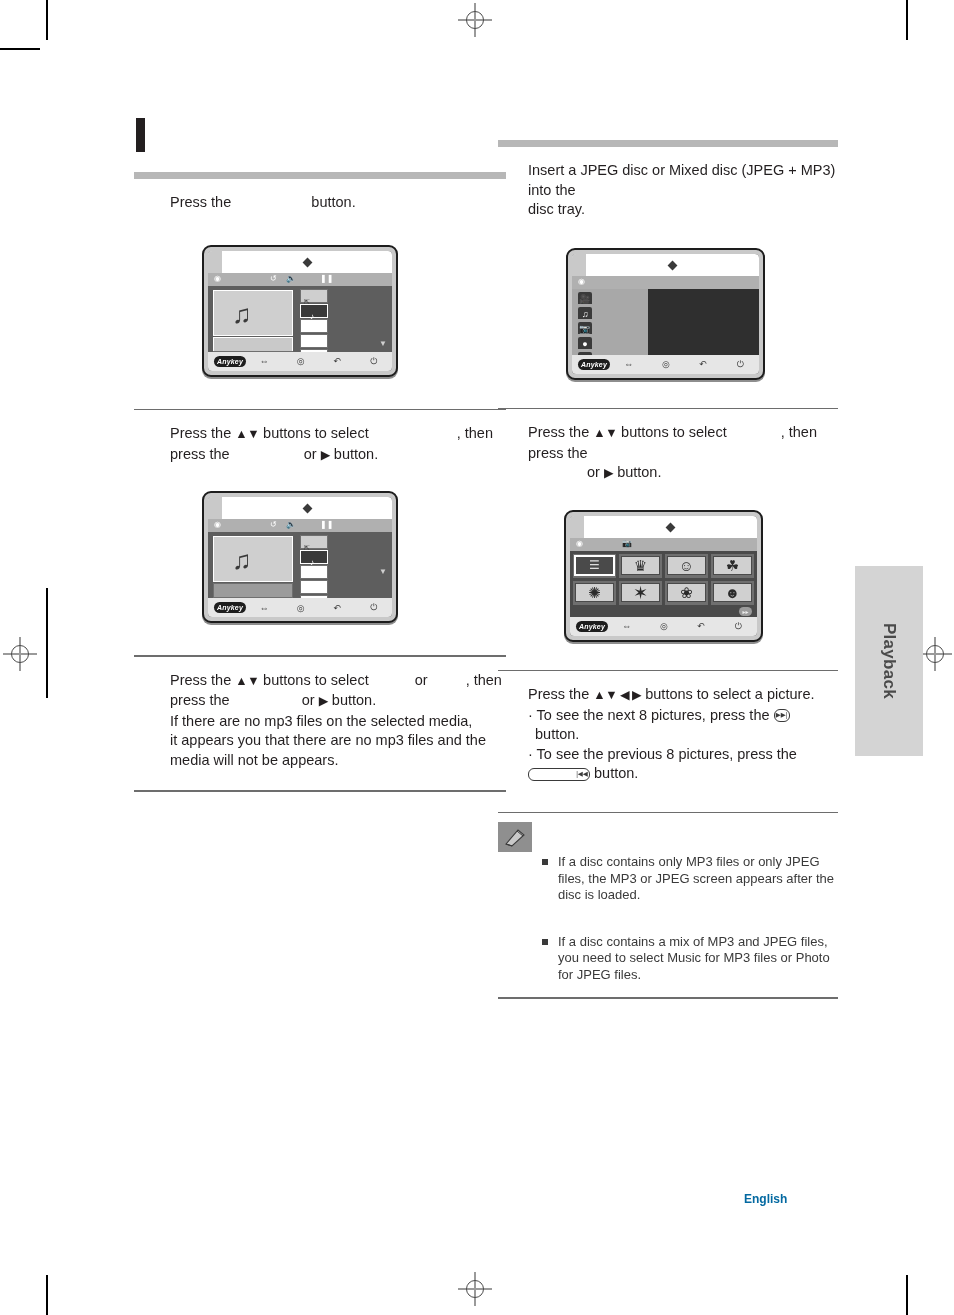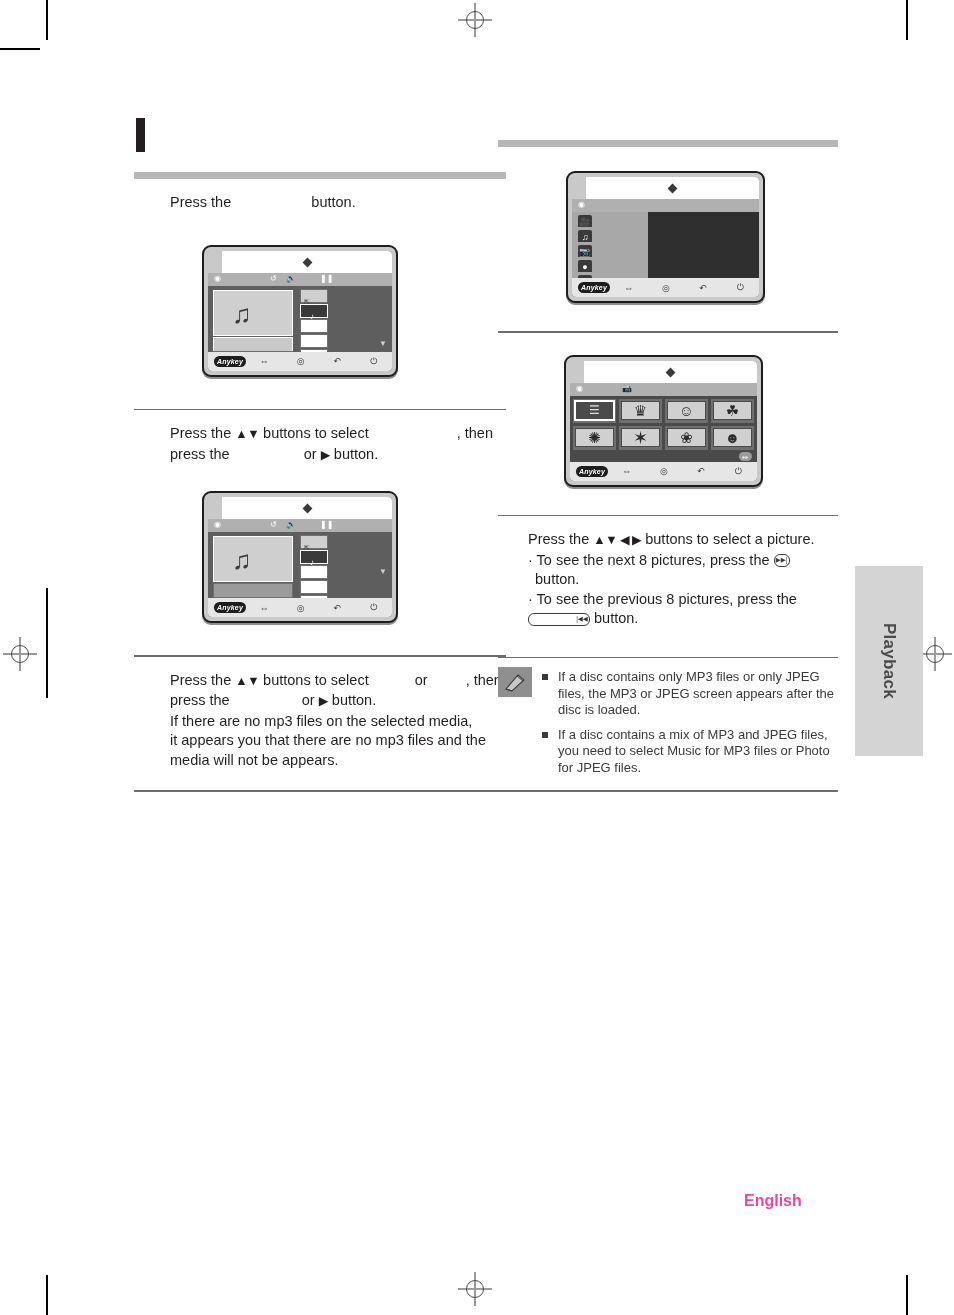--- a/index.html
+++ b/index.html
@@ -96,34 +96,34 @@
   .pcell.sel .pthumb{border:2.5px solid #ffffff;background:#4a4a4a;}
   .nextmark{position:absolute;right:5px;bottom:1px;width:13px;height:9px;border-radius:5px;background:#9b9b9b;
             color:#eee;font-size:6px;display:flex;align-items:center;justify-content:center;}
 
   
   .noterule{height:1.5px;background:#6d6d6d;}
   .notebox{display:flex;gap:10px;padding-top:9px;}
   .penbox{width:34px;height:30px;background:#8f8f8f;flex:0 0 34px;position:relative;}
   .penbox svg{position:absolute;left:6px;top:5px;}
   .notelist{font-size:13px;line-height:16.5px;color:#3a3a3a;padding-top:2px;}
-  .notelist li{margin-bottom:8px;list-style:none;position:relative;padding-left:16px;}
+  .notelist li{margin-bottom:8px;list-style:none;position:relative;padding-left:16px;margin-top:30px;}
   .notelist li:before{content:"";position:absolute;left:0;top:5px;width:6px;height:6px;background:#3a3a3a;}
   .notelist ul{margin:0;padding:0;}
 
   
   .sidetab{position:absolute;left:855px;top:566px;width:68px;height:190px;background:#d4d4d4;}
   .sidetab span{
     position:absolute;left:50%;top:50%;
     transform:translate(-50%,-50%) rotate(90deg);
     white-space:nowrap;font-size:17px;font-weight:bold;color:#4a4a4a;letter-spacing:.3px;
   }
 
   
-  .footer{position:absolute;left:744px;top:1192px;font-size:16px;font-weight:bold;color:#ec4899;}
+  .footer{position:absolute;left:744px;top:1192px;font-size:12px;font-weight:bold;color:#0369a1;}
 
   .rdot{display:inline-block;width:14px;height:11px;border-radius:6px;border:1.2px solid #3a3a3a;
         font-size:6.5px;text-align:center;line-height:10px;vertical-align:middle;color:#3a3a3a;}
 </style>
 </head>
 <body>
 
 <div class="page">
 
   <div class="crop" style="left:46px;top:0;width:2px;height:40px;"></div>
@@ -281,20 +281,24 @@
       <span>media will not be appears.</span>
     </div>
 
     <div class="thinrule" style="margin-top:16px;"></div>
   </div>
 
   <div class="col-right">
 
     <div class="banner-rule"></div>
 
+    <div class="step r">
+      <span>Insert a JPEG disc or Mixed disc (JPEG + MP3) into the</span><br>
+      <span>disc tray.</span>
+    </div>
 
     <div class="tv" style="margin:24px 0 0 68px;width:195px;height:128px;">
       <div class="tv-in">
         <div class="tv-title">
           <div class="lcap"></div>
             <div class="dia"></div>
         </div>
         <div class="tv-bar">
           <span class="barico" style="left:6px;">◉</span>
         </div>
@@ -321,20 +325,30 @@
           <div class="ficon">⇔</div>
           <div class="ficon">◎</div>
           <div class="ficon">↶</div>
           <div class="ficon">⏻</div>
         </div>
       </div>
     </div>
 
     <div class="thinrule" style="margin-top:28px;"></div>
 
+    <div class="step r">
+      <span>Press the</span>
+      <span class="tri">▲▼</span>
+      <span>buttons to select</span>
+      <span class="blank" style="width:50px;"></span><span>, then press the</span><br>
+      <span class="blank" style="width:55px;"></span>
+      <span>or</span>
+      <span class="tri">▶</span>
+      <span>button.</span>
+    </div>
 
     <div class="tv" style="margin:22px 0 0 66px;width:195px;height:128px;">
       <div class="tv-in">
         <div class="tv-title">
           <div class="lcap"></div>
             <div class="dia"></div>
         </div>
         <div class="tv-bar">
           <span class="barico" style="left:6px;">◉</span>
           <span class="barico" style="left:52px;">📷</span>

